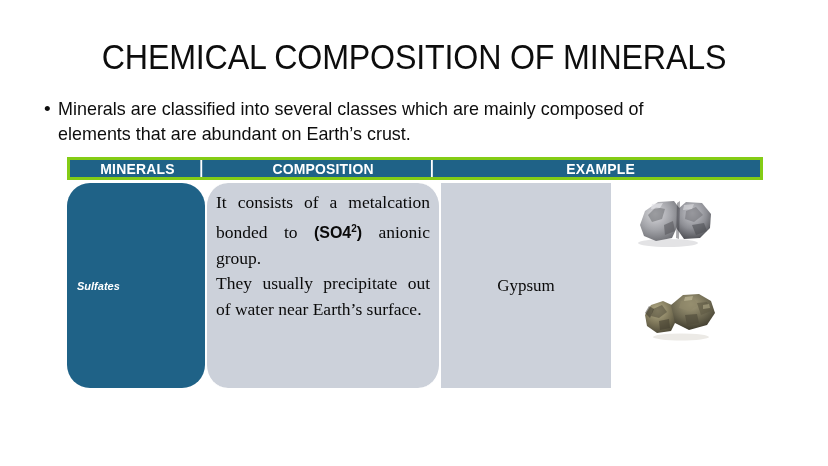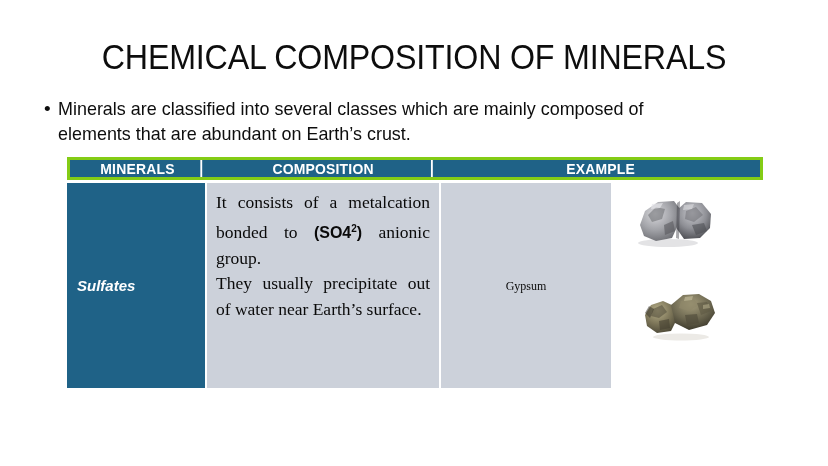--- a/index.html
+++ b/index.html
@@ -97,34 +97,35 @@
   .table-body {
     display: flex;
     width: 696px;
     height: 205px;
     margin-top: 3px;
   }
   .td {
     box-sizing: border-box;
     height: 100%;
     position: relative;
+    border-radius: 23px;
   }
   .td.col1 {
     width: 138px;
     background: #1f6287;
     display: flex;
     align-items: center;
     padding-left: 10px;
   }
   .cell-mineral-name {
     color: #ffffff;
     font-family: "Liberation Sans", sans-serif;
     font-weight: bold;
     font-style: italic;
-    font-size: 15px;
+    font-size: 11px;
   }
   .td.col2 {
     width: 236px;
     background: #ccd1da;
     border-left: 2px solid #ffffff;
     border-right: 2px solid #ffffff;
     padding: 7px 9px 0 9px;
   }
   .composition-text {
     font-family: "Liberation Serif", serif;
@@ -160,21 +161,21 @@
     display: flex;
     flex-direction: column;
     align-items: center;
     justify-content: center;
     border-right: 2px solid #ffffff;
     box-sizing: border-box;
   }
   .example-name,
   .example-formula {
     font-family: "Liberation Serif", serif;
-    font-size: 12px;
+    font-size: 17px;
     line-height: 30px;
     color: #0a0a0a;
     white-space: nowrap;
   }
   .example-images {
     flex: 1 1 auto;
     background: #ffffff;
     position: relative;
   }
 

